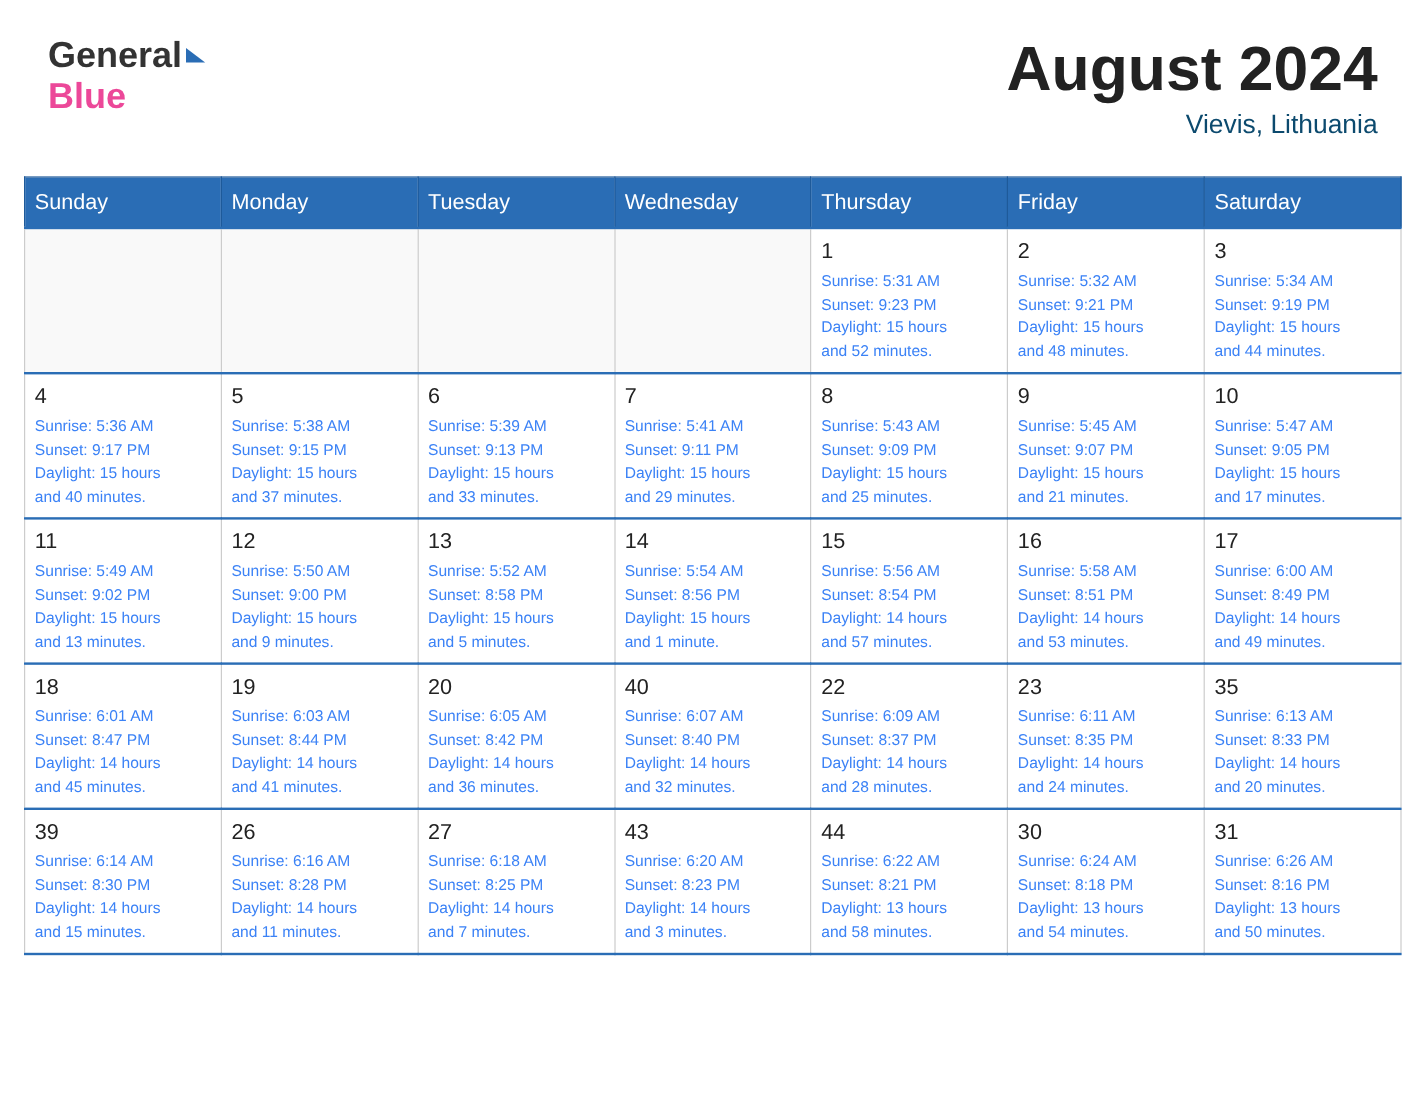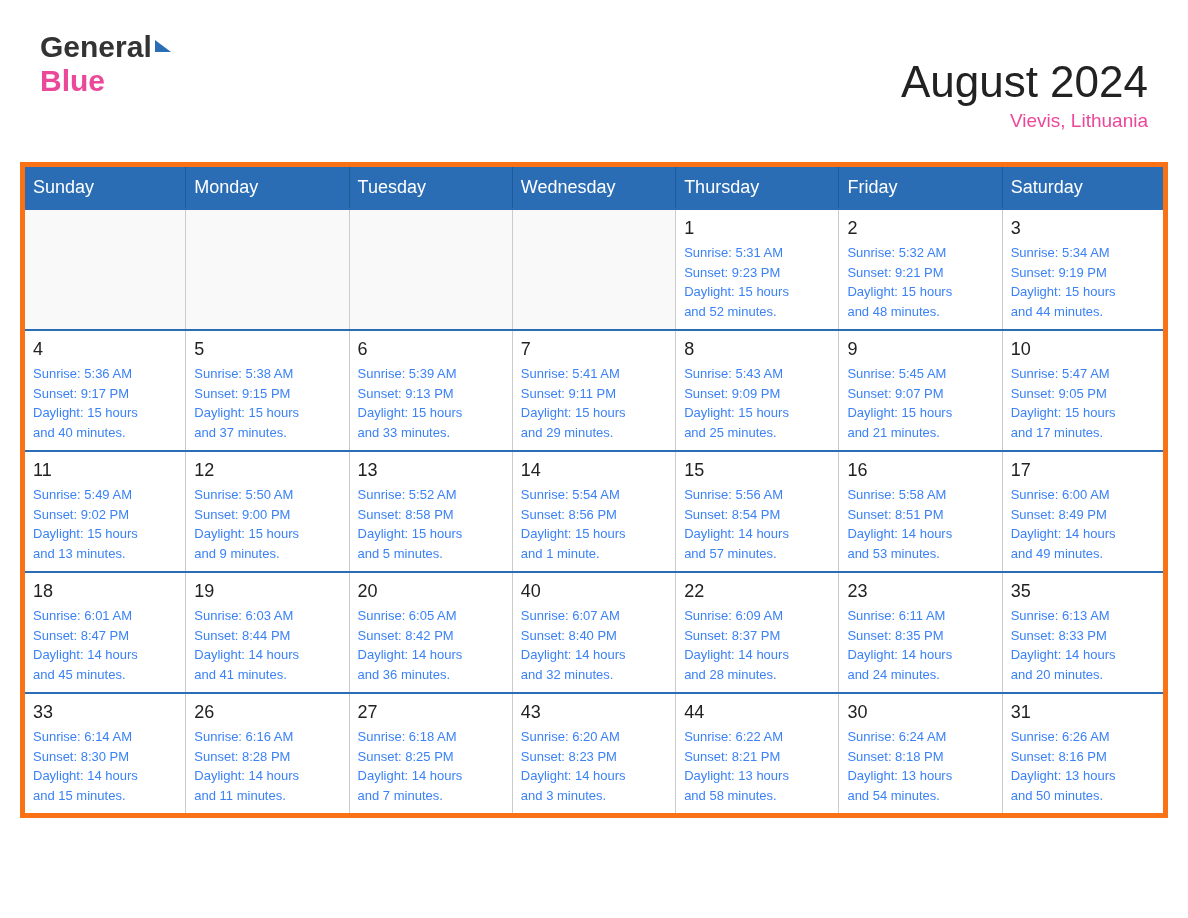--- a/index.html
+++ b/index.html
@@ -19,35 +19,34 @@
     }
     .logo {
       display: flex;
       flex-direction: column;
       align-items: flex-start;
     }
     .title-section {
       text-align: right;
     }
     .calendar-title {
-      font-size: 44px;
-      font-weight: normal;
+      font-size: 52px;
+      font-weight: bold;
       color: #222;
       line-height: 1.1;
-      margin-top: 28px;
     }
     .calendar-subtitle {
-      font-size: 19px;
-      color: #ec4899;
+      font-size: 22px;
+      color: #0c4a6e;
       margin-top: 4px;
     }
     .calendar {
       width: 100%;
       border-collapse: collapse;
-      border: 5px solid #f97316;
+      border: 1px solid #f97316;
     }
     .calendar th {
       background-color: #2a6db5;
       color: #fff;
       font-size: 18px;
       font-weight: normal;
       padding: 10px 8px;
       text-align: left;
       border: 1px solid #1e5a9a;
     }
@@ -234,21 +233,21 @@
           <span class="day-number">23</span>
           <div class="day-info">Sunrise: 6:11 AM<br>Sunset: 8:35 PM<br>Daylight: 14 hours<br>and 24 minutes.</div>
         </td>
         <td>
           <span class="day-number">35</span>
           <div class="day-info">Sunrise: 6:13 AM<br>Sunset: 8:33 PM<br>Daylight: 14 hours<br>and 20 minutes.</div>
         </td>
       </tr>
       <tr>
         <td>
-          <span class="day-number">33</span>
+          <span class="day-number">39</span>
           <div class="day-info">Sunrise: 6:14 AM<br>Sunset: 8:30 PM<br>Daylight: 14 hours<br>and 15 minutes.</div>
         </td>
         <td>
           <span class="day-number">26</span>
           <div class="day-info">Sunrise: 6:16 AM<br>Sunset: 8:28 PM<br>Daylight: 14 hours<br>and 11 minutes.</div>
         </td>
         <td>
           <span class="day-number">27</span>
           <div class="day-info">Sunrise: 6:18 AM<br>Sunset: 8:25 PM<br>Daylight: 14 hours<br>and 7 minutes.</div>
         </td>

